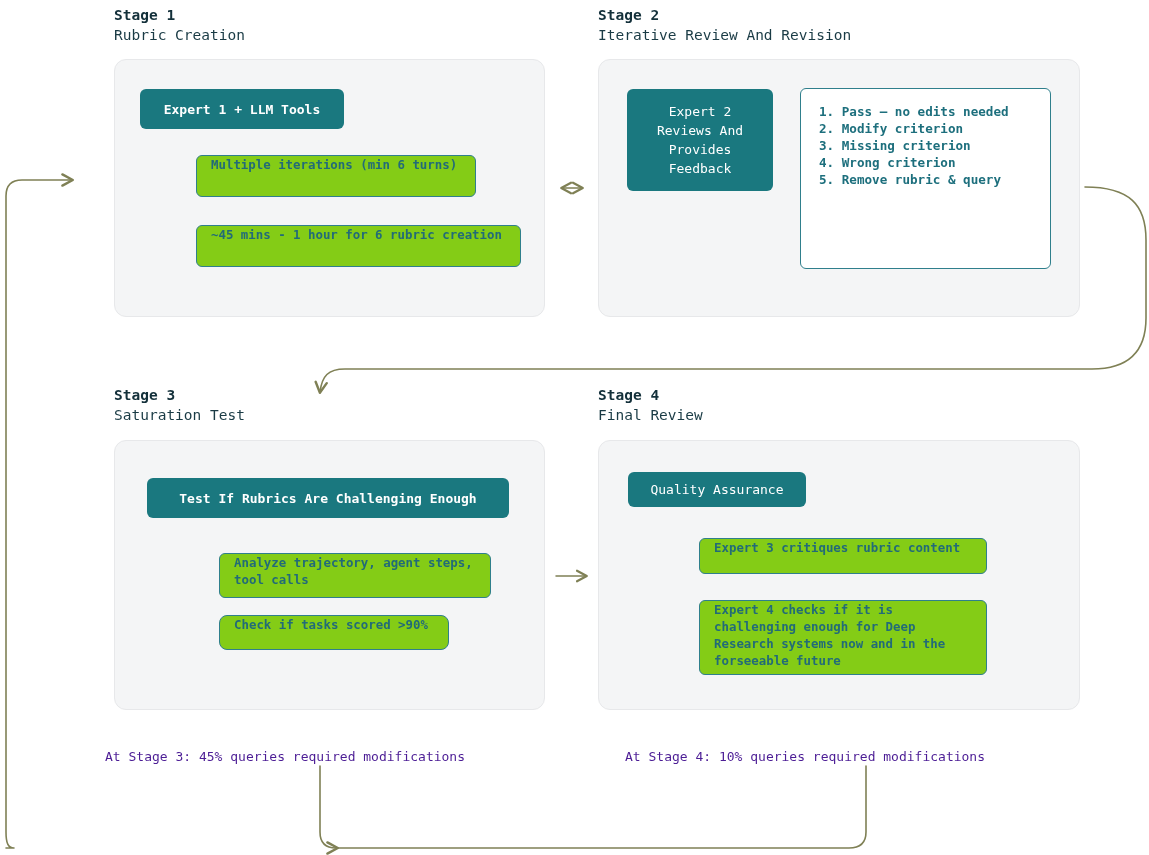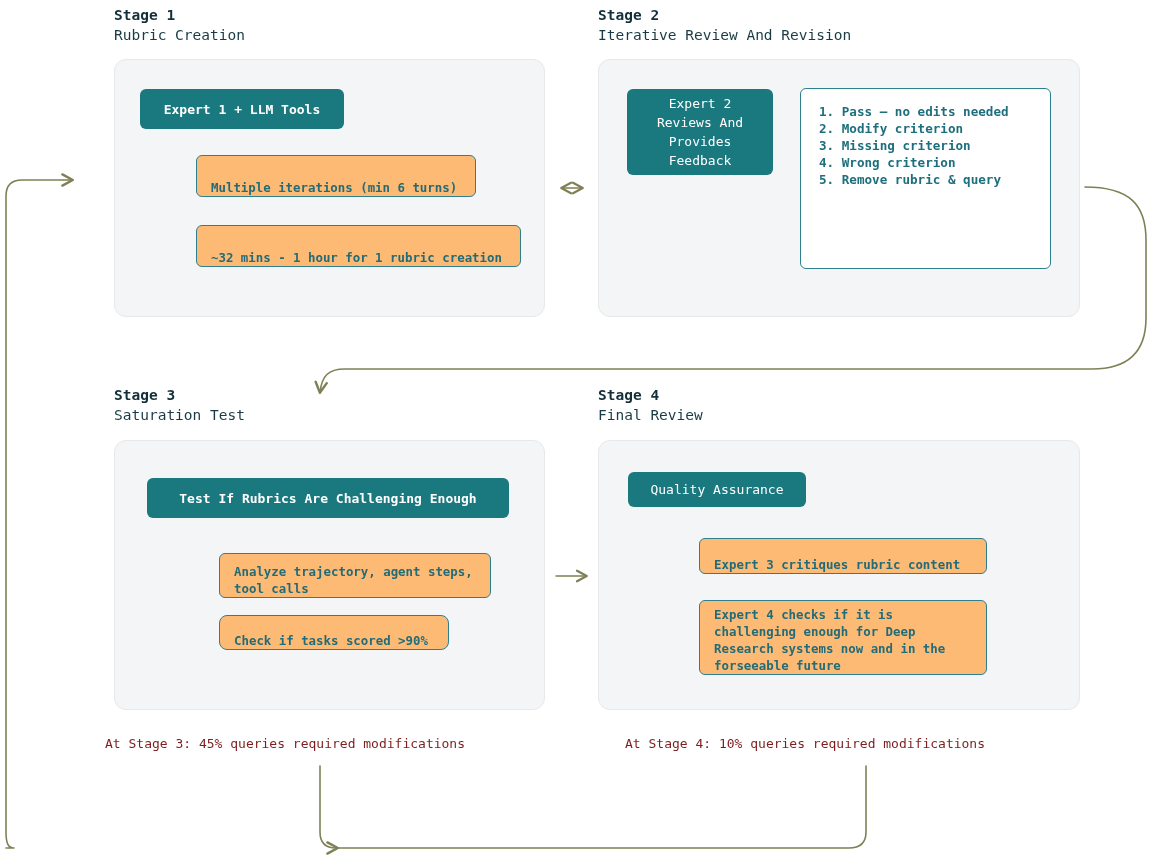--- a/index.html
+++ b/index.html
@@ -45,29 +45,29 @@
     font-size:13px;
     line-height:19px;
   }
   .node-teal.bold{font-weight:bold;}
   .node-teal.centered{justify-content:center;text-align:center;}
   .node-teal.padded{padding:0 16px;justify-content:center;}
 
   
   .leaf{
     position:absolute;
-    background:#fdba74;
+    background:#84cc16;
     border:1px solid #2f7f8c;
     border-radius:6px;
     box-sizing:border-box;
     color:#226b78;
     font-size:12.4px;
     font-weight:bold;
     line-height:17px;
-    display:flex;align-items:flex-end;
+    display:flex;align-items:flex-start;
     padding:0 14px;
     white-space:pre-line;
   }
 
   
   .list-card{
     position:absolute;
     background:#ffffff;
     border:1px solid #2f7f8c;
     border-radius:6px;
@@ -77,24 +77,25 @@
     justify-content:flex-start;
   }
   .list-card .row{
     color:#1d6f7d;font-size:12.6px;font-weight:bold;line-height:17px;
     white-space:pre;
   }
 
   
   .caption{
     position:absolute;
-    color:#7f1d1d;
+    color:#4c1d95;
     font-size:13px;
     line-height:18px;
     white-space:pre;
+    margin-top:13px;
   }
 </style>
 </head>
 <body>
 
 <div class="canvas">
 
   <svg class="conn" viewBox="0 0 1149 855">
     <defs>
       <marker id="ah-r" markerWidth="9" markerHeight="9" refX="7" refY="4.5" orient="auto">
@@ -174,32 +175,32 @@
 
   <div class="node-teal bold padded" style="left:140px;top:89px;width:204px;height:40px;">
     <span>Expert 1 + LLM Tools</span>
   </div>
 
   <div class="leaf" style="left:196px;top:155px;width:280px;height:42px;">
     <span>Multiple iterations (min 6 turns)</span>
   </div>
 
   <div class="leaf" style="left:196px;top:225px;width:325px;height:42px;">
-    <span>~32 mins - 1 hour for 1 rubric creation</span>
+    <span>~45 mins - 1 hour for 6 rubric creation</span>
   </div>
 
   <div class="stage-head" style="left:598px;top:6px;">
     <div class="stage-num">Stage 2</div>
     <div class="stage-name">Iterative Review And Revision</div>
   </div>
 
   <div class="panel" style="left:598px;top:59px;width:482px;height:258px;">
   </div>
 
-  <div class="node-teal centered" style="left:627px;top:89px;width:146px;height:86px;
+  <div class="node-teal centered" style="left:627px;top:89px;width:146px;height:102px;
        flex-direction:column;justify-content:center;white-space:pre-line;">
     <span>Expert 2
 Reviews And
 Provides
 Feedback</span>
   </div>
 
   <div class="list-card" style="left:800px;top:88px;width:251px;height:181px;">
     <div class="row">1. Pass — no edits needed</div>
     <div class="row">2. Modify criterion</div>

